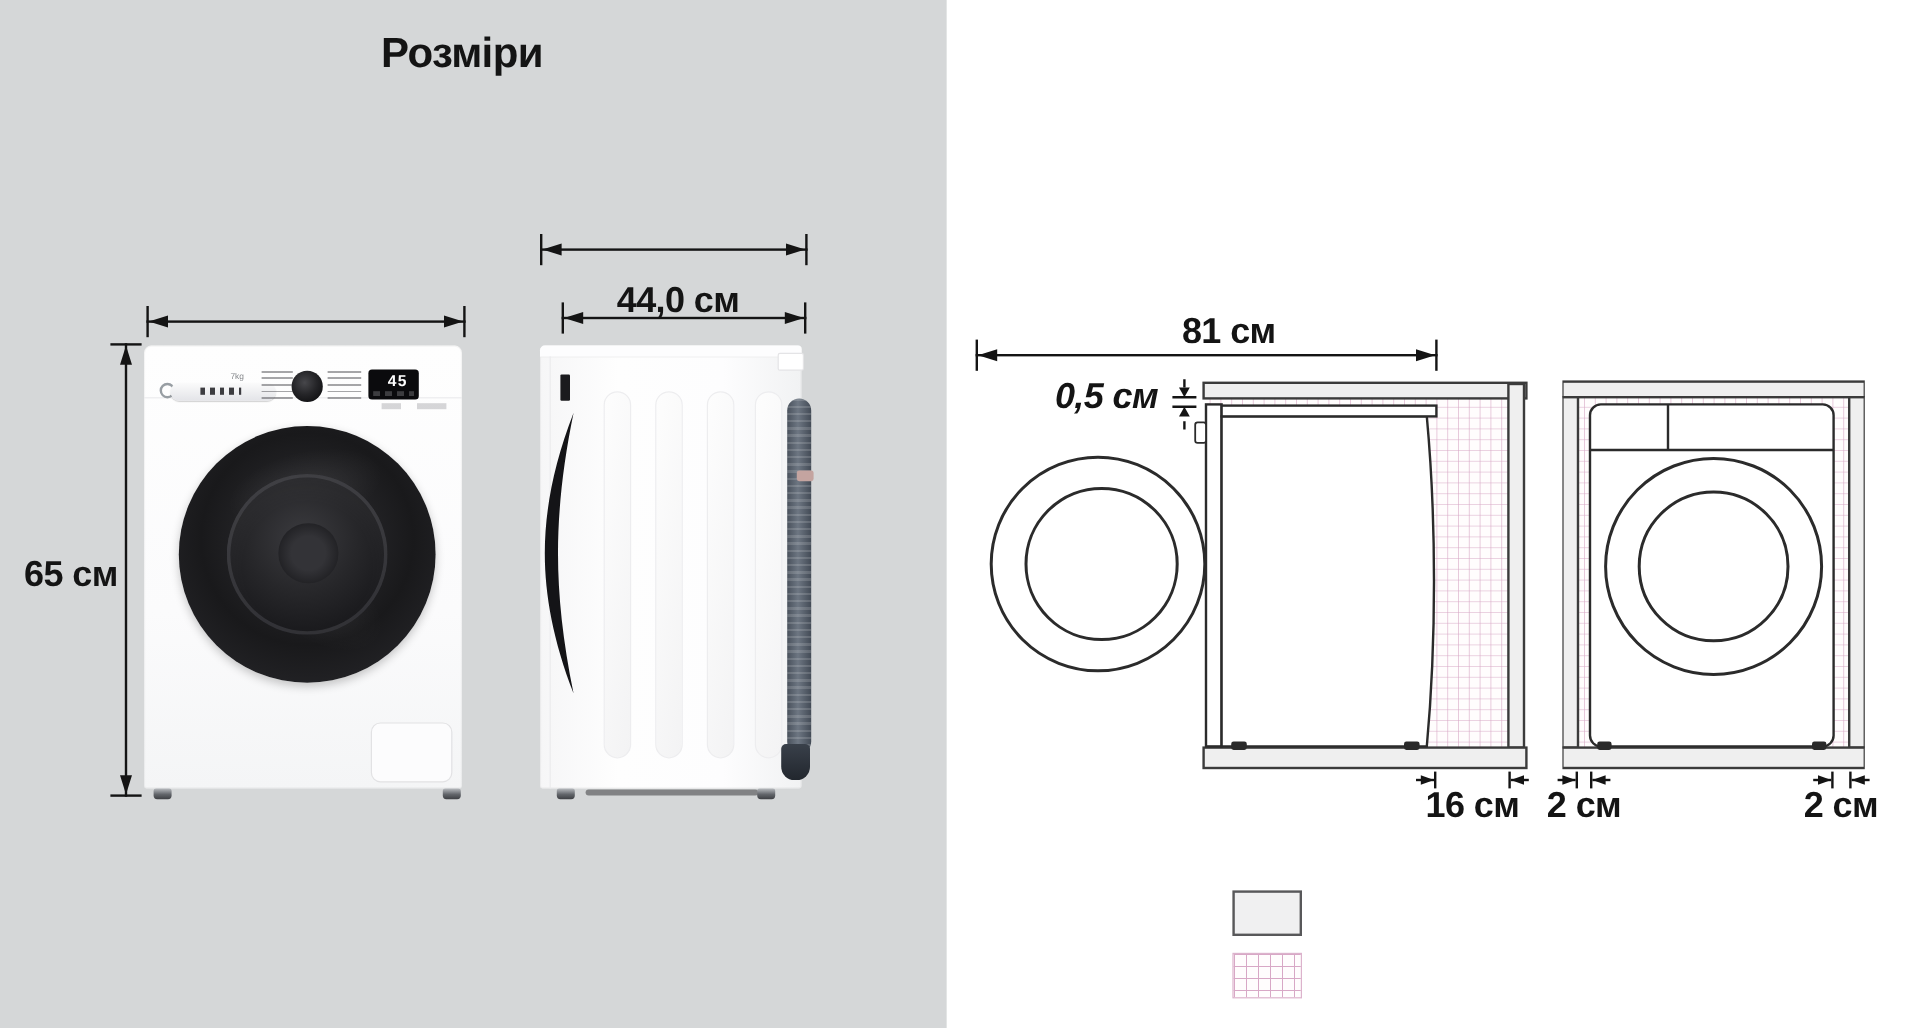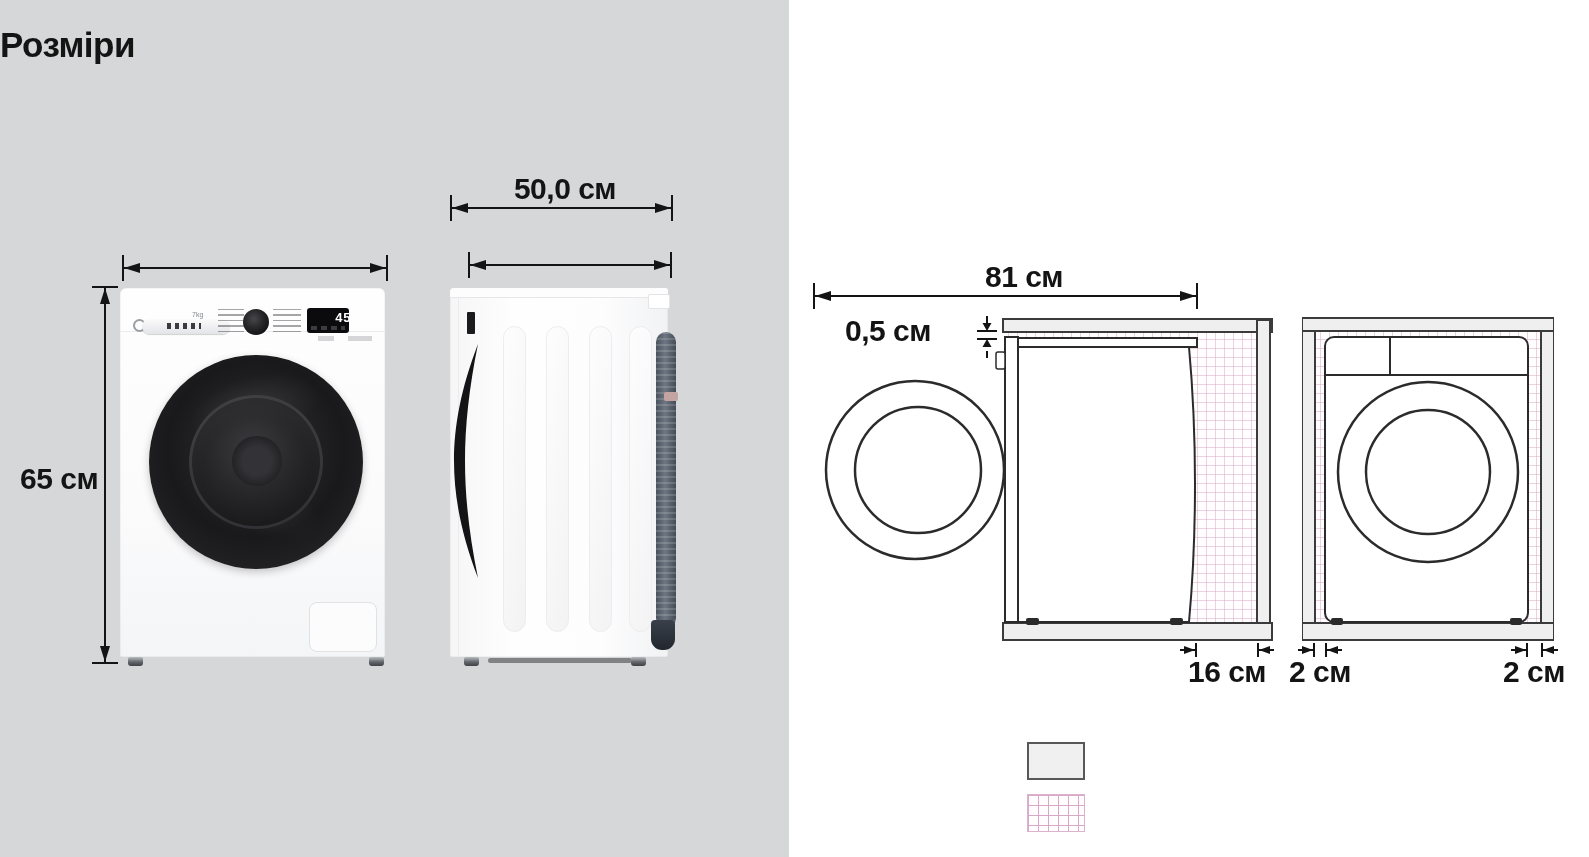--- a/index.html
+++ b/index.html
@@ -3,21 +3,21 @@
 <meta charset="utf-8">
 <style>
   html,body{margin:0;padding:0;background:#ffffff;}
   .stage{position:relative;width:1589px;height:857px;overflow:hidden;
          font-family:"Liberation Sans",sans-serif;color:#141414;}
   .panel{position:absolute;top:0;height:857px;}
   .panel-left{left:0;width:789px;background:#d5d7d8;}
   .panel-right{left:789px;width:800px;background:#ffffff;}
 
   .sec-title{position:absolute;top:2px;font-size:35px;font-weight:700;
-             text-align:left;letter-spacing:-0.5px;}
+             text-align:center;letter-spacing:-0.5px;}
   .dimlbl{position:absolute;font-size:30px;font-weight:600;text-align:center;
           letter-spacing:-0.5px;white-space:nowrap;}
 
   
   .harrow{position:absolute;height:26px;}
   .harrow .ln{position:absolute;left:0;right:0;top:12px;height:2px;background:#141414;}
   .harrow .tk{position:absolute;top:0;bottom:0;width:2px;background:#141414;}
   .harrow .tk.l{left:0}.harrow .tk.r{right:0}
   .harrow .hd{position:absolute;top:13px;transform:translateY(-50%);width:0;height:0;
               border-top:5px solid transparent;border-bottom:5px solid transparent;}
@@ -58,21 +58,21 @@
              background:linear-gradient(180deg,#fbfbfb,#e3e4e8);box-shadow:0 1px 1px rgba(0,0,0,0.18);}
   .wf-drawer .dashes{position:absolute;left:25px;top:4px;width:34px;height:6px;
              background:repeating-linear-gradient(to right,#3c3c40 0 4px,transparent 4px 8px);}
   .wf-prog{position:absolute;top:21px;height:26px;opacity:0.6;
            background:repeating-linear-gradient(to bottom,rgba(70,70,75,0.8) 0 1.5px,transparent 1.5px 5.5px);}
   .wf-knob{position:absolute;left:123px;top:21px;width:26px;height:26px;border-radius:50%;
            background:radial-gradient(circle at 42% 38%,#47474b 0%,#252528 45%,#141416 75%,#2c2c30 100%);}
   .wf-disp{position:absolute;left:187px;top:20px;width:42px;height:25px;border-radius:3px;
            background:#0b0b0d;}
   .wf-disp .num{position:absolute;left:58%;top:2px;transform:translateX(-50%);
-           color:#ffffff;font-size:13px;font-weight:700;letter-spacing:1px;margin-left:12px;}
+           color:#ffffff;font-size:13px;font-weight:700;letter-spacing:1px;}
   .wf-disp .marks{position:absolute;left:4px;right:4px;bottom:3px;height:4px;opacity:0.5;
            background:repeating-linear-gradient(to right,rgba(190,190,195,0.55) 0 6px,transparent 6px 10px);}
   .wf-logos{position:absolute;left:198px;top:48px;width:54px;height:5px;opacity:0.55;
            background:linear-gradient(90deg,#b5b5b8 0 30%,transparent 30% 55%,#b5b5b8 55% 100%);}
   .wf-door{position:absolute;left:29px;top:67px;width:214px;height:214px;border-radius:50%;
            background:radial-gradient(circle at 50% 44%,#323235 0%,#242427 30%,#19191b 55%,#212124 75%,#0e0e10 100%);
            box-shadow:0 3px 8px rgba(0,0,0,0.22);}
   .wf-door .inner{position:absolute;inset:40px;border-radius:50%;
            background:radial-gradient(circle at 47% 40%,#3b3b3f 0%,#27272a 42%,#1b1b1e 70%,#141416 100%);
            box-shadow:inset 0 0 0 3px rgba(130,130,140,0.22),inset 0 10px 22px rgba(255,255,255,0.05);}
@@ -139,28 +139,28 @@
 
     <div class="dimlbl" style="left:20px;top:462px;width:80px;text-align:left;">65 см</div>
     <div class="varrow" style="left:92px;top:286px;height:378px;">
       <span class="tk t"></span>
         <span class="tk b"></span>
         <span class="ln"></span>
         <span class="hd t"></span>
         <span class="hd b"></span>
     </div>
 
-    <div class="dimlbl" style="left:465px;top:172px;width:200px;">50,0 см</div>
     <div class="harrow" style="left:450px;top:195px;width:223px;">
       <span class="tk l"></span>
         <span class="tk r"></span>
         <span class="ln"></span>
         <span class="hd l"></span>
         <span class="hd r"></span>
     </div>
+    <div class="dimlbl" style="left:465px;top:234px;width:200px;">44,0 см</div>
     <div class="harrow" style="left:468px;top:252px;width:204px;">
       <span class="tk l"></span>
         <span class="tk r"></span>
         <span class="ln"></span>
         <span class="hd l"></span>
         <span class="hd r"></span>
     </div>
 
     <div class="wf">
       <div class="wf-body">
@@ -222,21 +222,21 @@
 
     <div class="dimlbl" style="left:135px;top:260px;width:200px;">81 см</div>
     <div class="harrow" style="left:24px;top:283px;width:385px;">
       <span class="tk l"></span>
         <span class="tk r"></span>
         <span class="ln"></span>
         <span class="hd l"></span>
         <span class="hd r"></span>
     </div>
 
-    <div class="dimlbl" style="left:56px;top:314px;width:120px;text-align:left;">0,5 см</div>
+    <div class="dimlbl" style="left:56px;top:314px;width:120px;text-align:right;font-style:italic;">0,5 см</div>
     <svg class="diagram" style="left:187px;top:314px;" width="22" height="46">
       <line x1="1" y1="17" x2="21" y2="17" stroke="#141414" stroke-width="2"></line>
       <line x1="1" y1="25" x2="21" y2="25" stroke="#141414" stroke-width="2"></line>
       <line x1="11" y1="2" x2="11" y2="9" stroke="#141414" stroke-width="2"></line>
       <polygon points="6.5,9 15.5,9 11,17" fill="#141414"></polygon>
       <line x1="11" y1="44" x2="11" y2="37" stroke="#141414" stroke-width="2"></line>
       <polygon points="6.5,33 15.5,33 11,25" fill="#141414"></polygon>
     </svg>
 
     <svg class="diagram" style="left:21px;top:312px;" width="470" height="336" viewBox="0 0 470 336">

